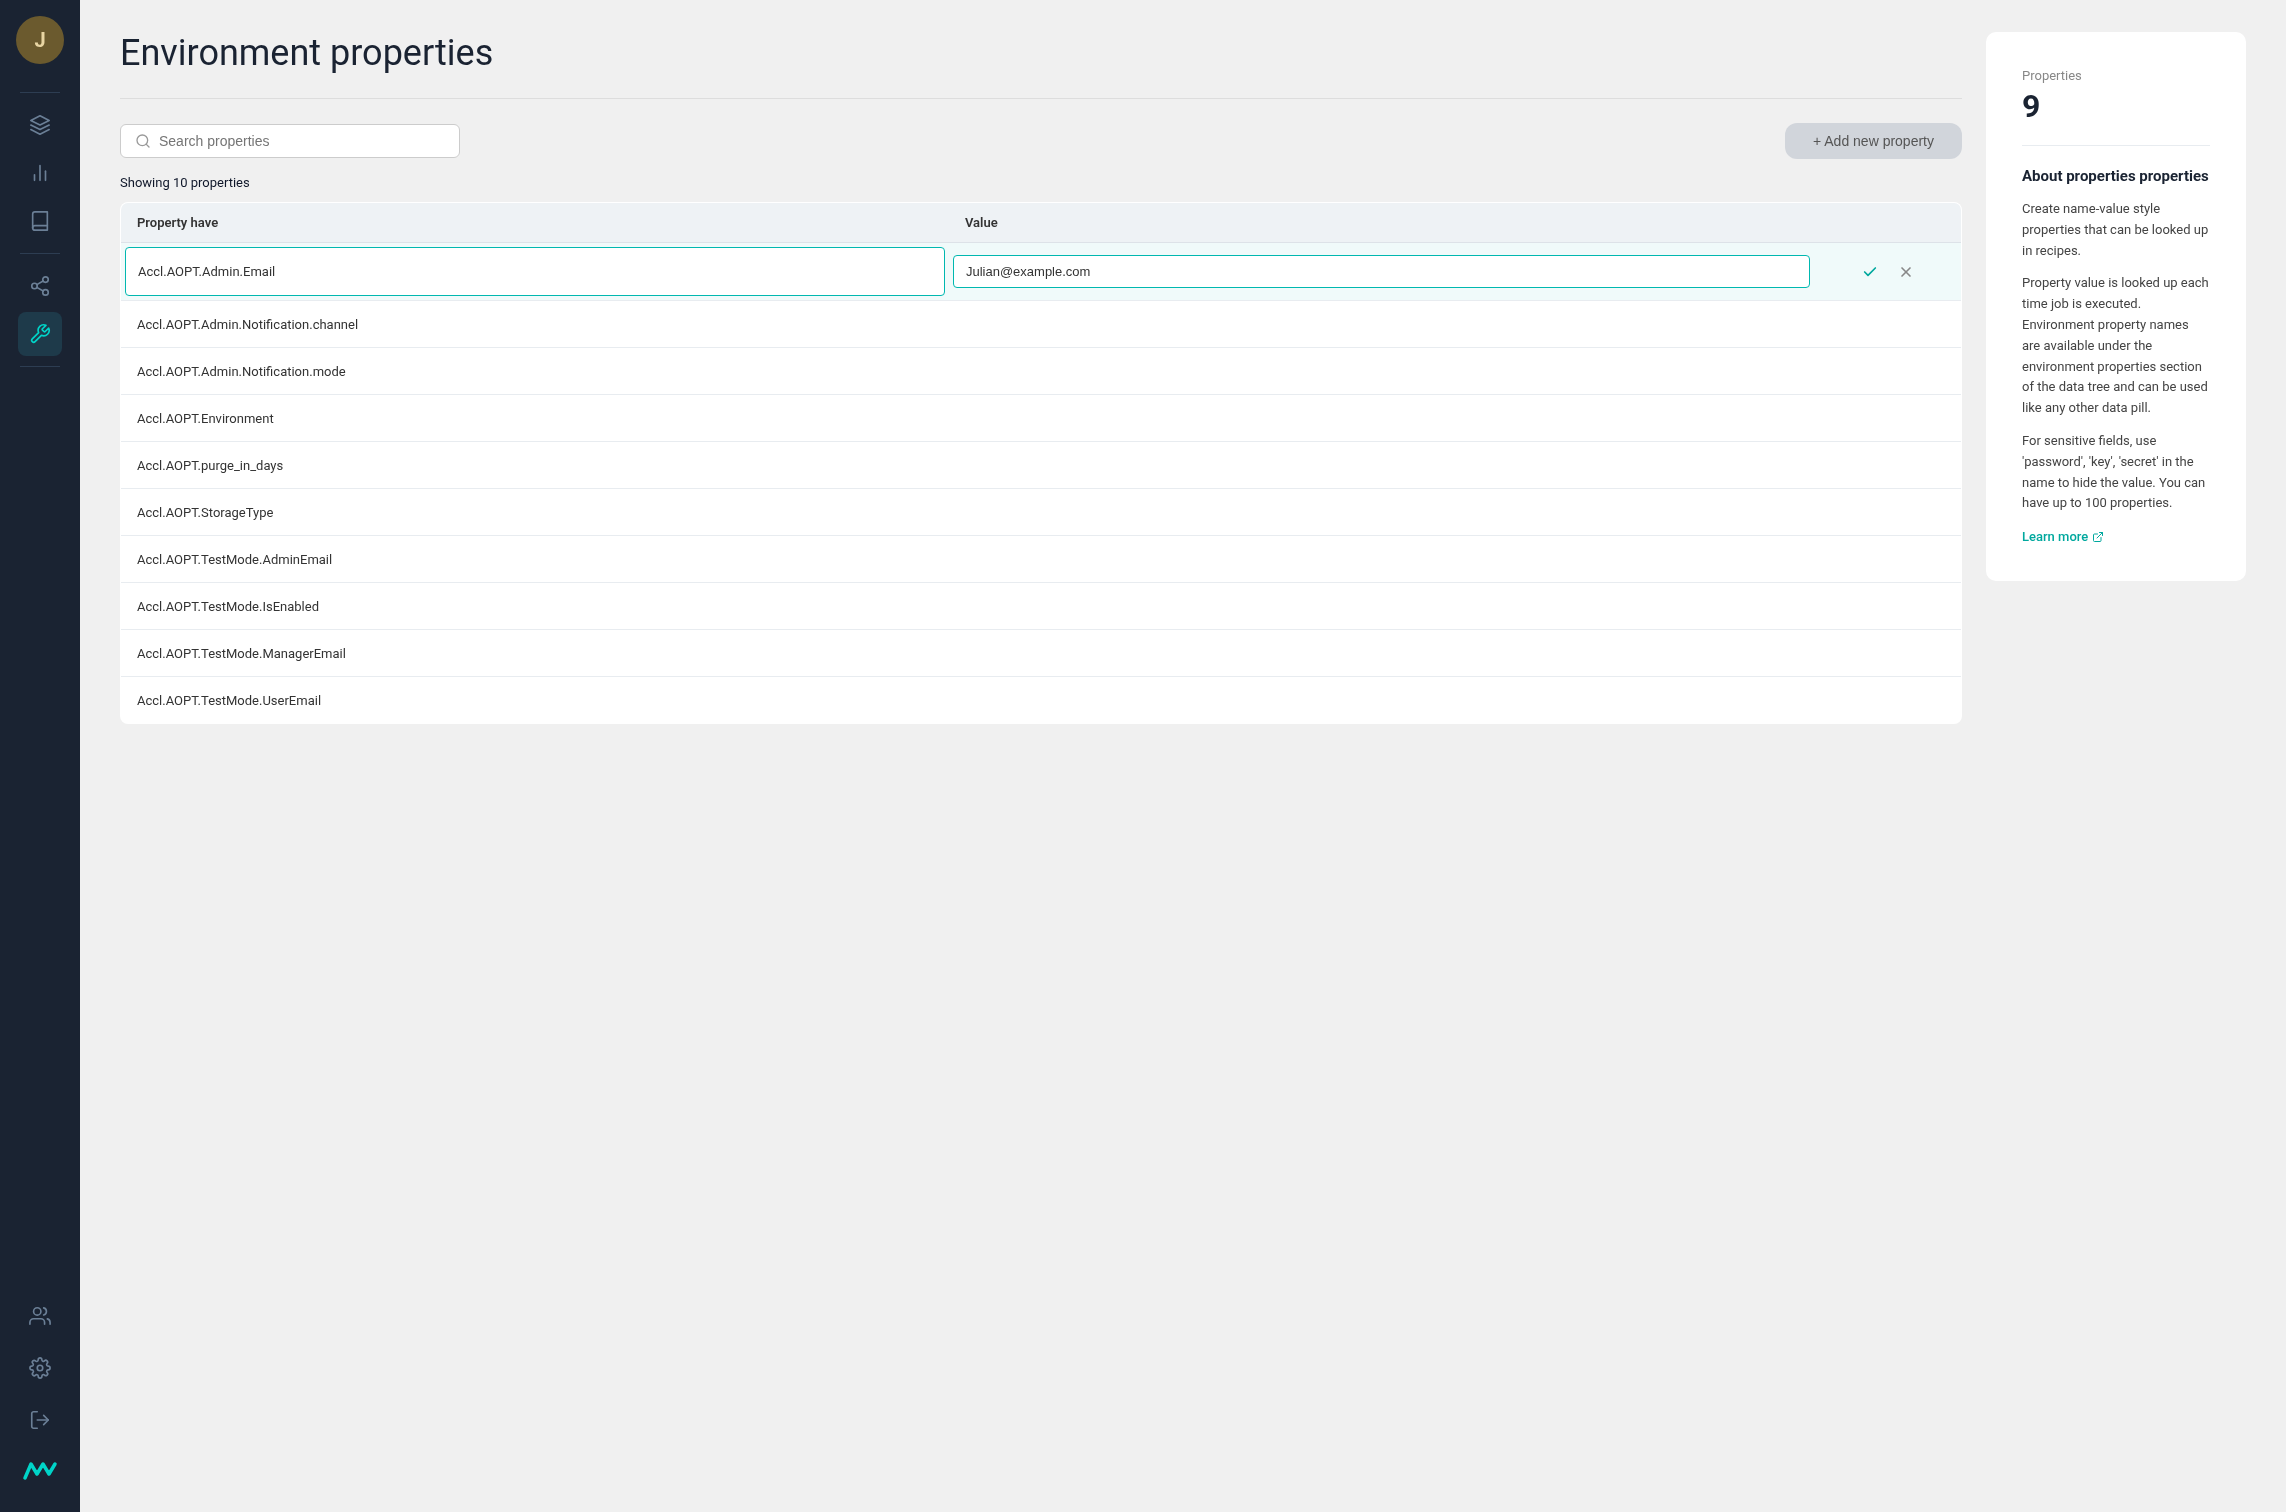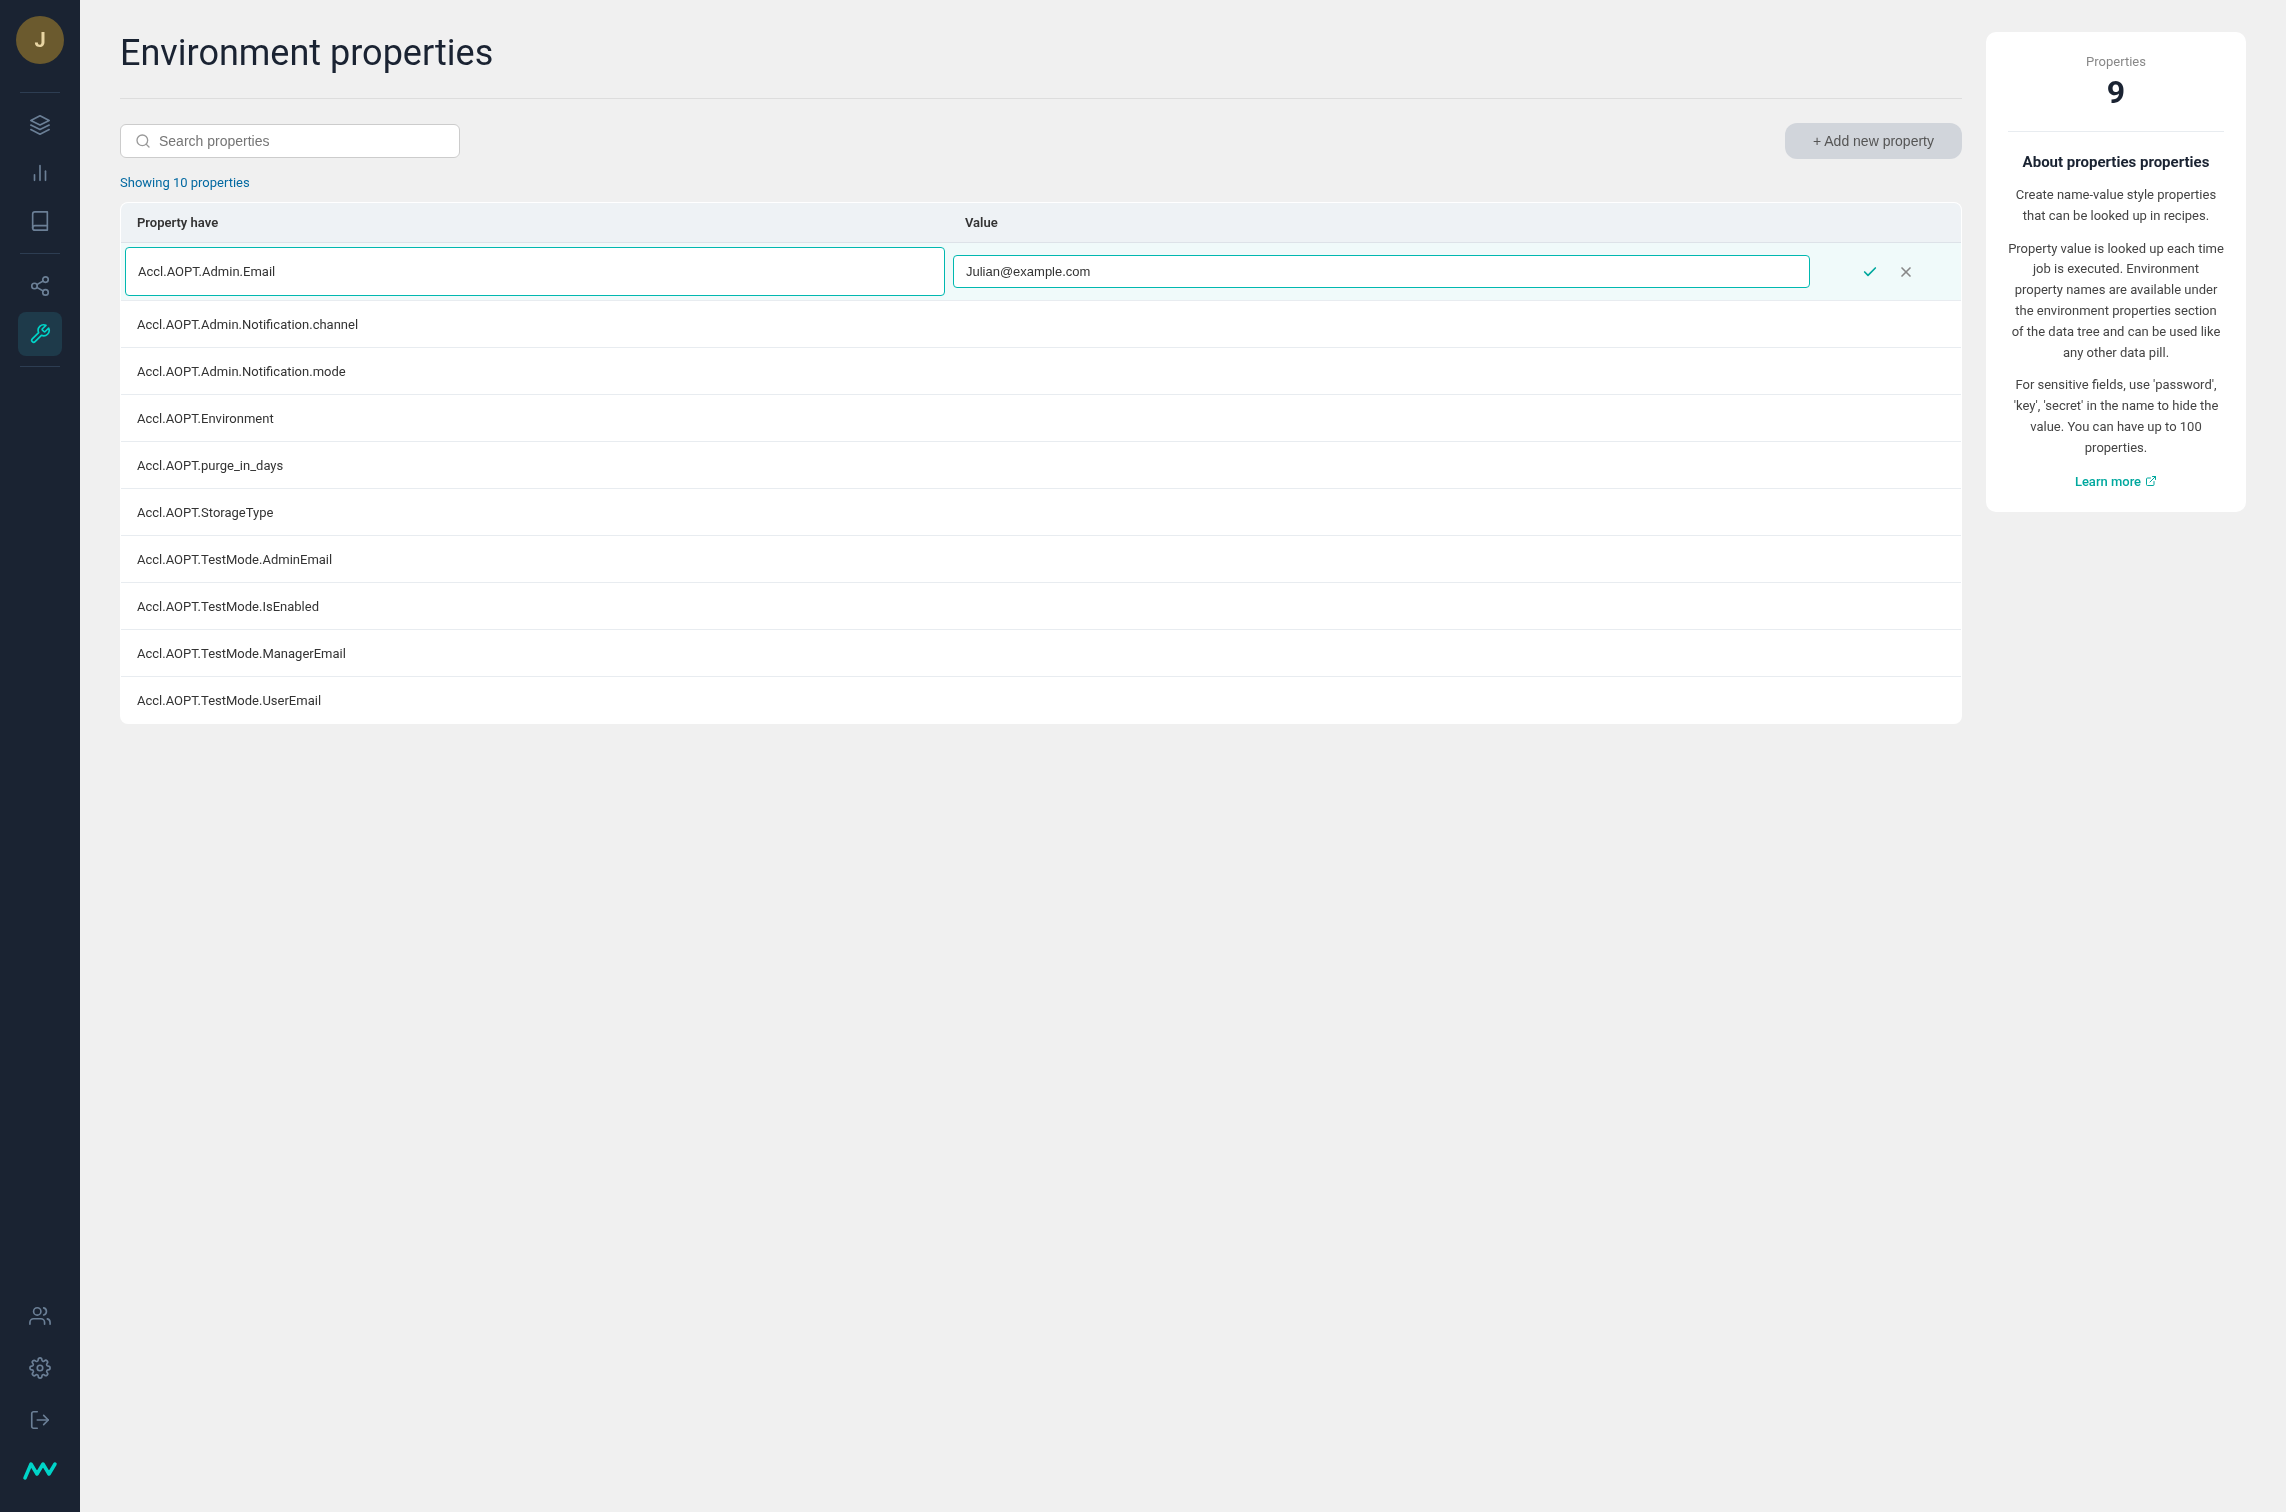--- a/index.html
+++ b/index.html
@@ -140,21 +140,21 @@
       border: none;
       border-radius: 12px;
       padding: 10px 28px;
       font-size: 14px;
       font-weight: 500;
       cursor: pointer;
     }
 
     .showing-text {
       font-size: 13px;
-      color: #0369a1;
+      color: #0f172a;
       margin-bottom: 12px;
     }
 
     
     .properties-table {
       width: 100%;
       border-collapse: collapse;
       background: #fff;
       border-radius: 8px;
       overflow: hidden;
@@ -243,23 +243,22 @@
     }
     .action-btn.confirm { color: #00a89e; }
     .action-btn.cancel { color: #888; }
 
     
     .right-panel {
       width: 260px;
       flex-shrink: 0;
       background: #fff;
       border-radius: 10px;
-      padding: 22px;
+      padding: 36px;
       height: fit-content;
-      text-align: center;
     }
 
     .stats-label {
       font-size: 13px;
       color: #888;
       margin-bottom: 4px;
     }
 
     .stats-number {
       font-size: 32px;

